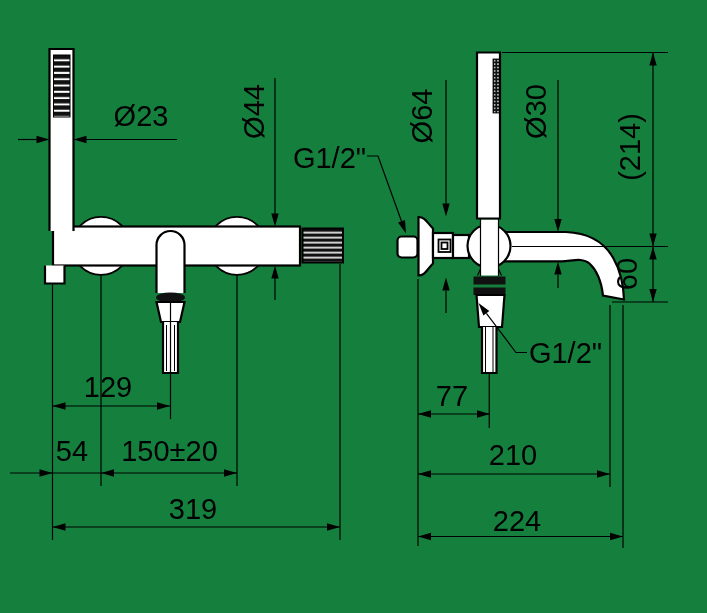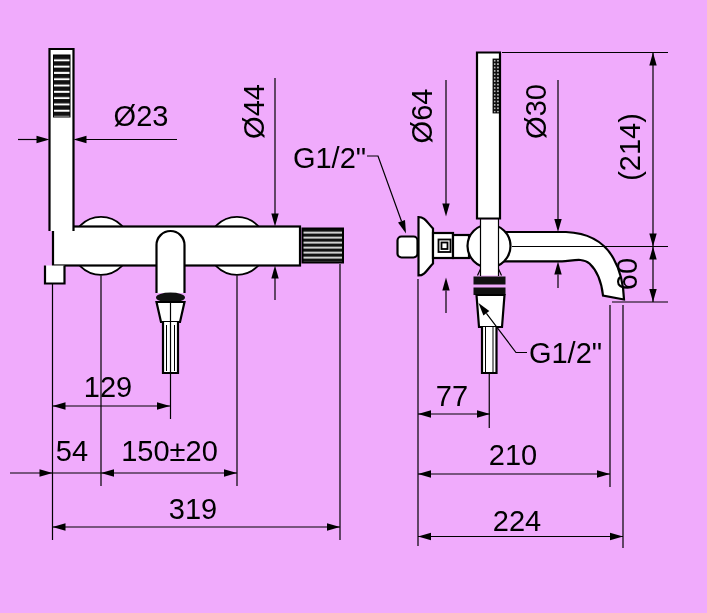--- a/index.html
+++ b/index.html
@@ -1,16 +1,16 @@
 <!DOCTYPE html>
 <html><head>
 <meta charset="utf-8">
 <style>
   html,body{margin:0;padding:0;background:#ffffff;}
-  .drawing-wrap{width:707px;height:613px;background:#f0abfc;position:relative;overflow:hidden;}
+  .drawing-wrap{width:707px;height:613px;background:#15803d;position:relative;overflow:hidden;}
   svg{display:block;}
   .dim{font-family:"Liberation Sans",sans-serif;font-size:29px;fill:#000;}
   .outline{fill:#ffffff;stroke:#000;stroke-width:2.2;}
   .outline-thin{fill:#ffffff;stroke:#000;stroke-width:1.8;}
   .dimline{stroke:#000;stroke-width:1.2;fill:none;}
   .extline{stroke:#000;stroke-width:1.2;fill:none;}
   .centerline{stroke:#000;stroke-width:1;fill:none;}
   .arrow{fill:#000;stroke:none;}
   .darkfill{fill:#111;stroke:none;}
 </style>

